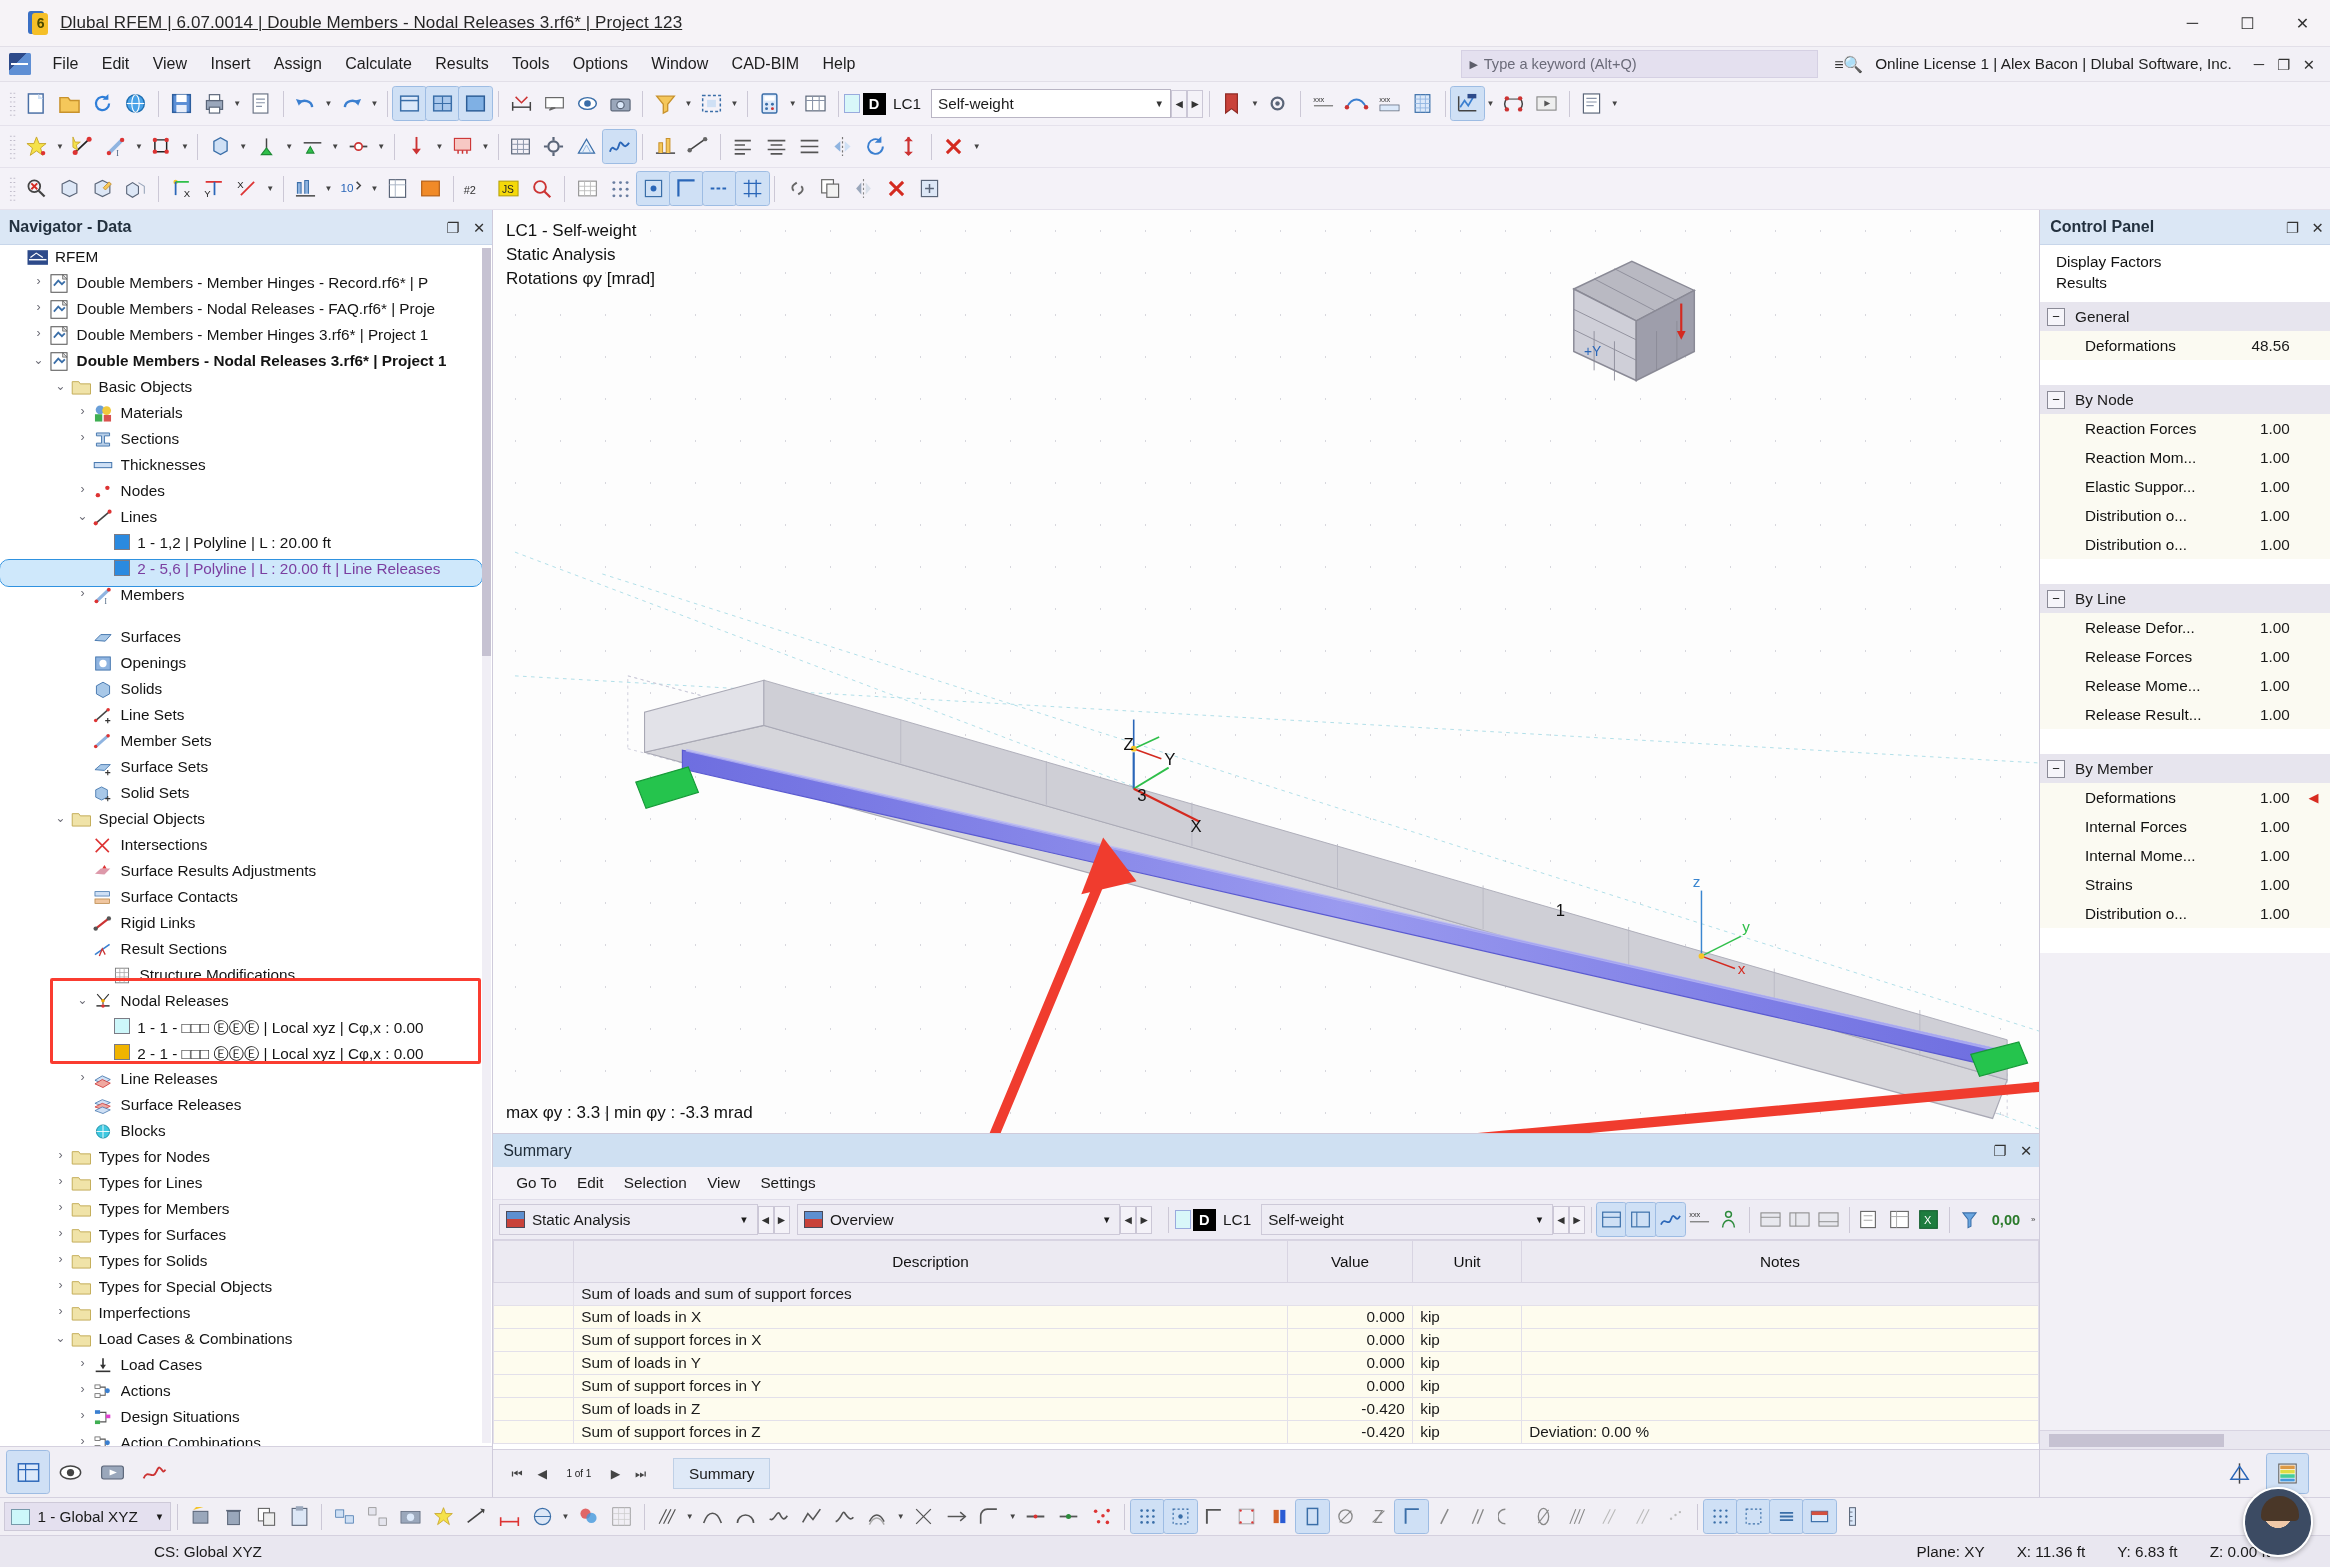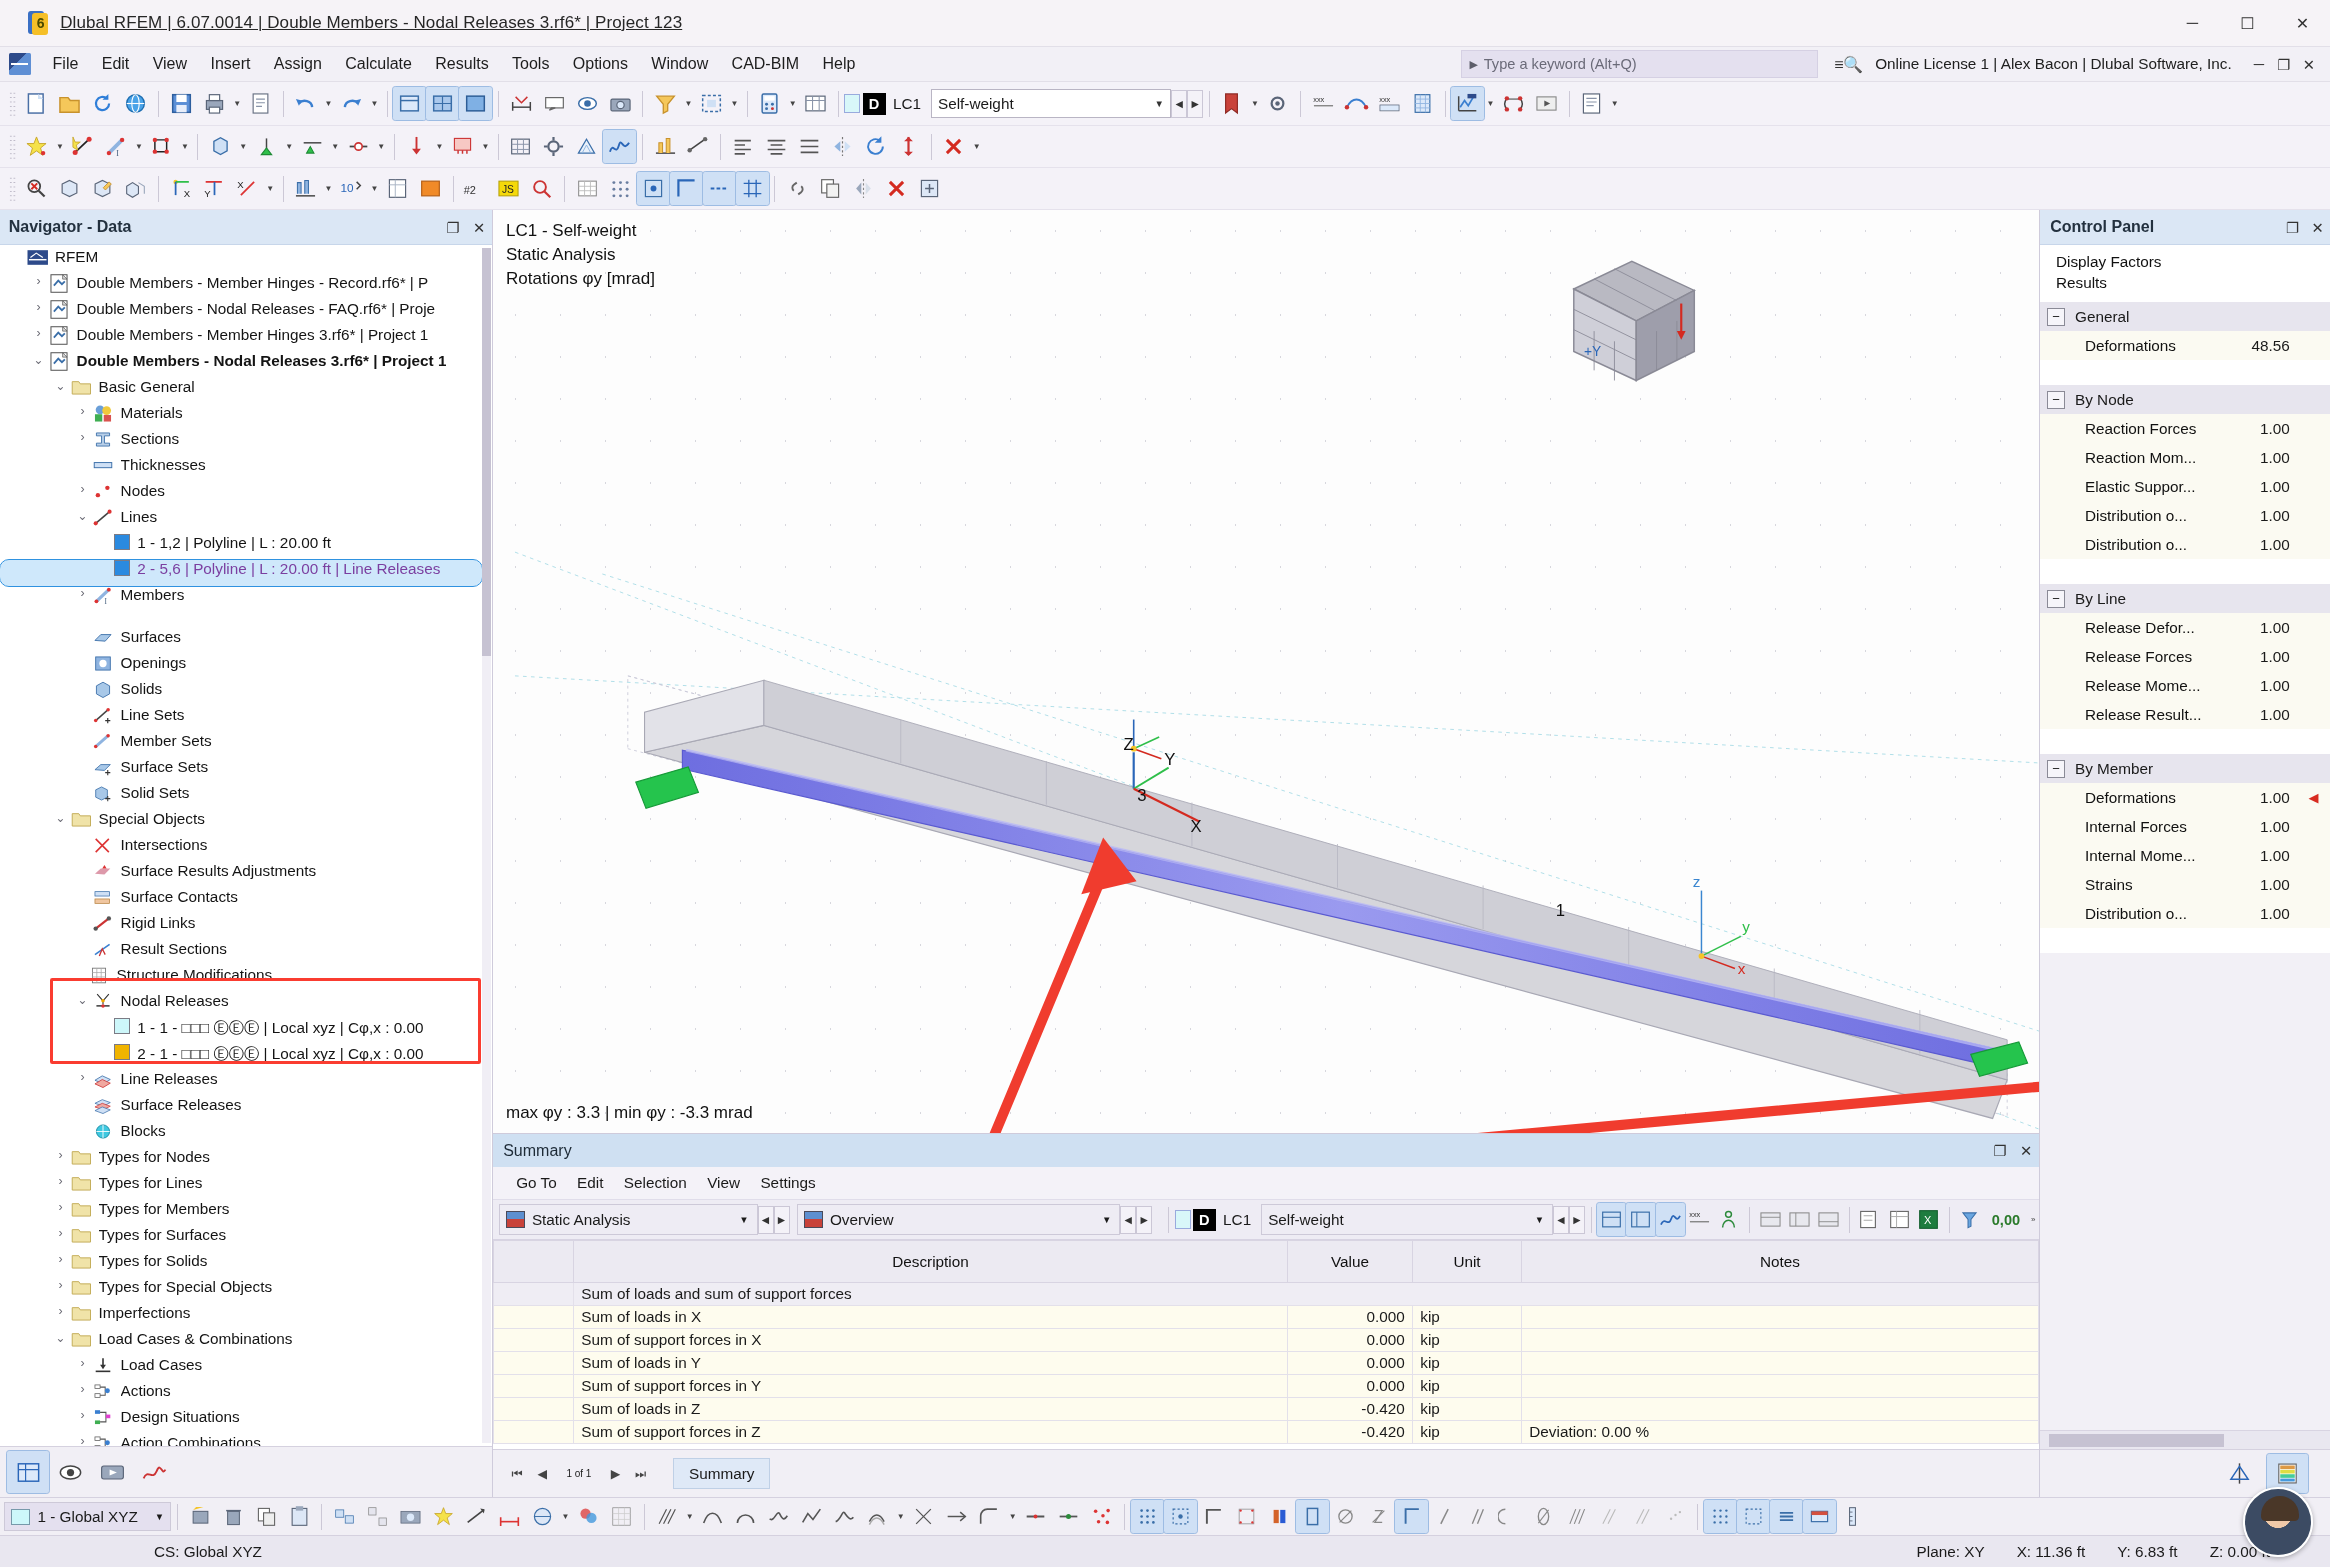--- a/index.html
+++ b/index.html
@@ -819,21 +819,21 @@
                 <path d="M19 1l6 6h-6z" fill="#ddd" stroke="#555" stroke-width="1"></path>
                 <path d="M7 16l6-7 5 5 4-4" stroke="#3a6ea8" stroke-width="2.4" fill="none"></path>
               </svg></span>
             <span class="lbl">Double Members - Nodal Releases 3.rf6* | Project 1</span>
           </div>
           <div class="row" style="padding-left: 51px;">
             <span class="exp">⌄</span>
             <span class="ic"><svg width="22" height="19" viewBox="0 0 28 26">
                 <path d="M2 5h9l2 3h14v14H2z" fill="#f0e3a8" stroke="#c2ab55" stroke-width="1.3"></path>
               </svg></span>
-            <span class="lbl">Basic General</span>
+            <span class="lbl">Basic Objects</span>
           </div>
           <div class="row" style="padding-left: 73px;">
             <span class="exp">›</span>
             <span class="ic"><svg width="22" height="19" viewBox="0 0 28 26">
                 <circle cx="10" cy="8" r="6" fill="#6a9fd8"></circle>
                 <circle cx="19" cy="9" r="6" fill="#f0c93c"></circle>
                 <rect x="3" y="14" width="10" height="10" fill="#3fae52"></rect>
                 <rect x="15" y="15" width="10" height="9" fill="#d9534f"></rect>
               </svg></span>
             <span class="lbl">Materials</span>
@@ -986,21 +986,21 @@
             <span class="lbl">Rigid Links</span>
           </div>
           <div class="row" style="padding-left: 73px;">
             <span class="exp none">&nbsp;</span>
             <span class="ic"><svg width="22" height="19" viewBox="0 0 28 26">
                 <path d="M3 20L23 6" stroke="#3a7fd0" stroke-width="2.2"></path>
                 <path d="M9 22l4-10 4 8" fill="none" stroke="#c33" stroke-width="1.8"></path>
               </svg></span>
             <span class="lbl">Result Sections</span>
           </div>
-          <div class="row" style="padding-left: 69px;">
+          <div class="row" style="padding-left: 92px;">
             <span class="exp none">&nbsp;</span>
             <span class="ic"><svg width="22" height="19" viewBox="0 0 28 26">
                 <rect x="5" y="3" width="18" height="20" fill="#fff" stroke="#777" stroke-width="1.2"></rect>
                 <path d="M5 9h18M5 15h18M11 3v20M17 3v20" stroke="#aaa" stroke-width="1.1"></path>
               </svg></span>
             <span class="lbl">Structure Modifications</span>
           </div>
           <div class="row" style="padding-left: 73px;">
             <span class="exp">⌄</span>
             <span class="ic"><svg width="22" height="19" viewBox="0 0 28 26">

